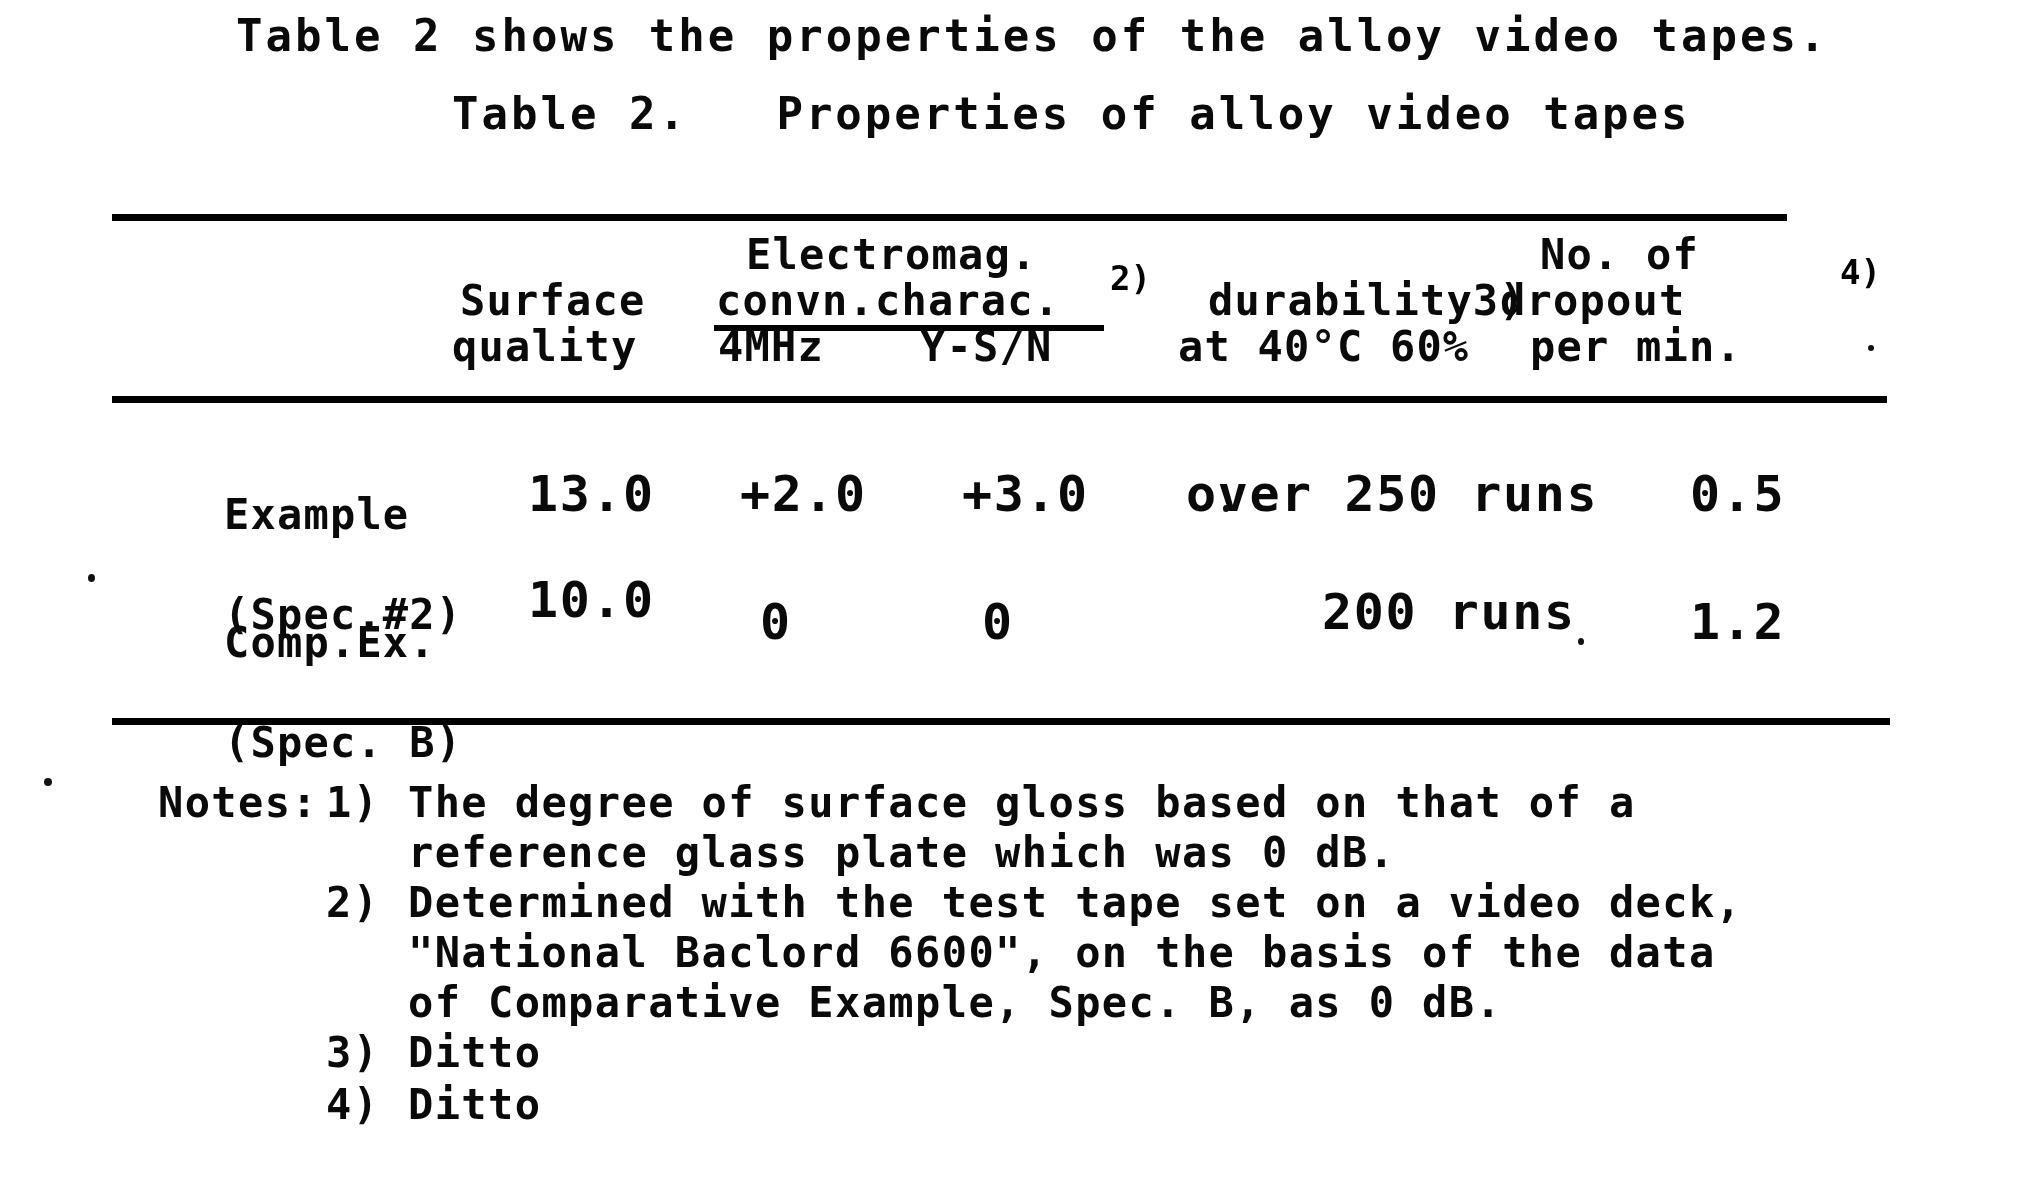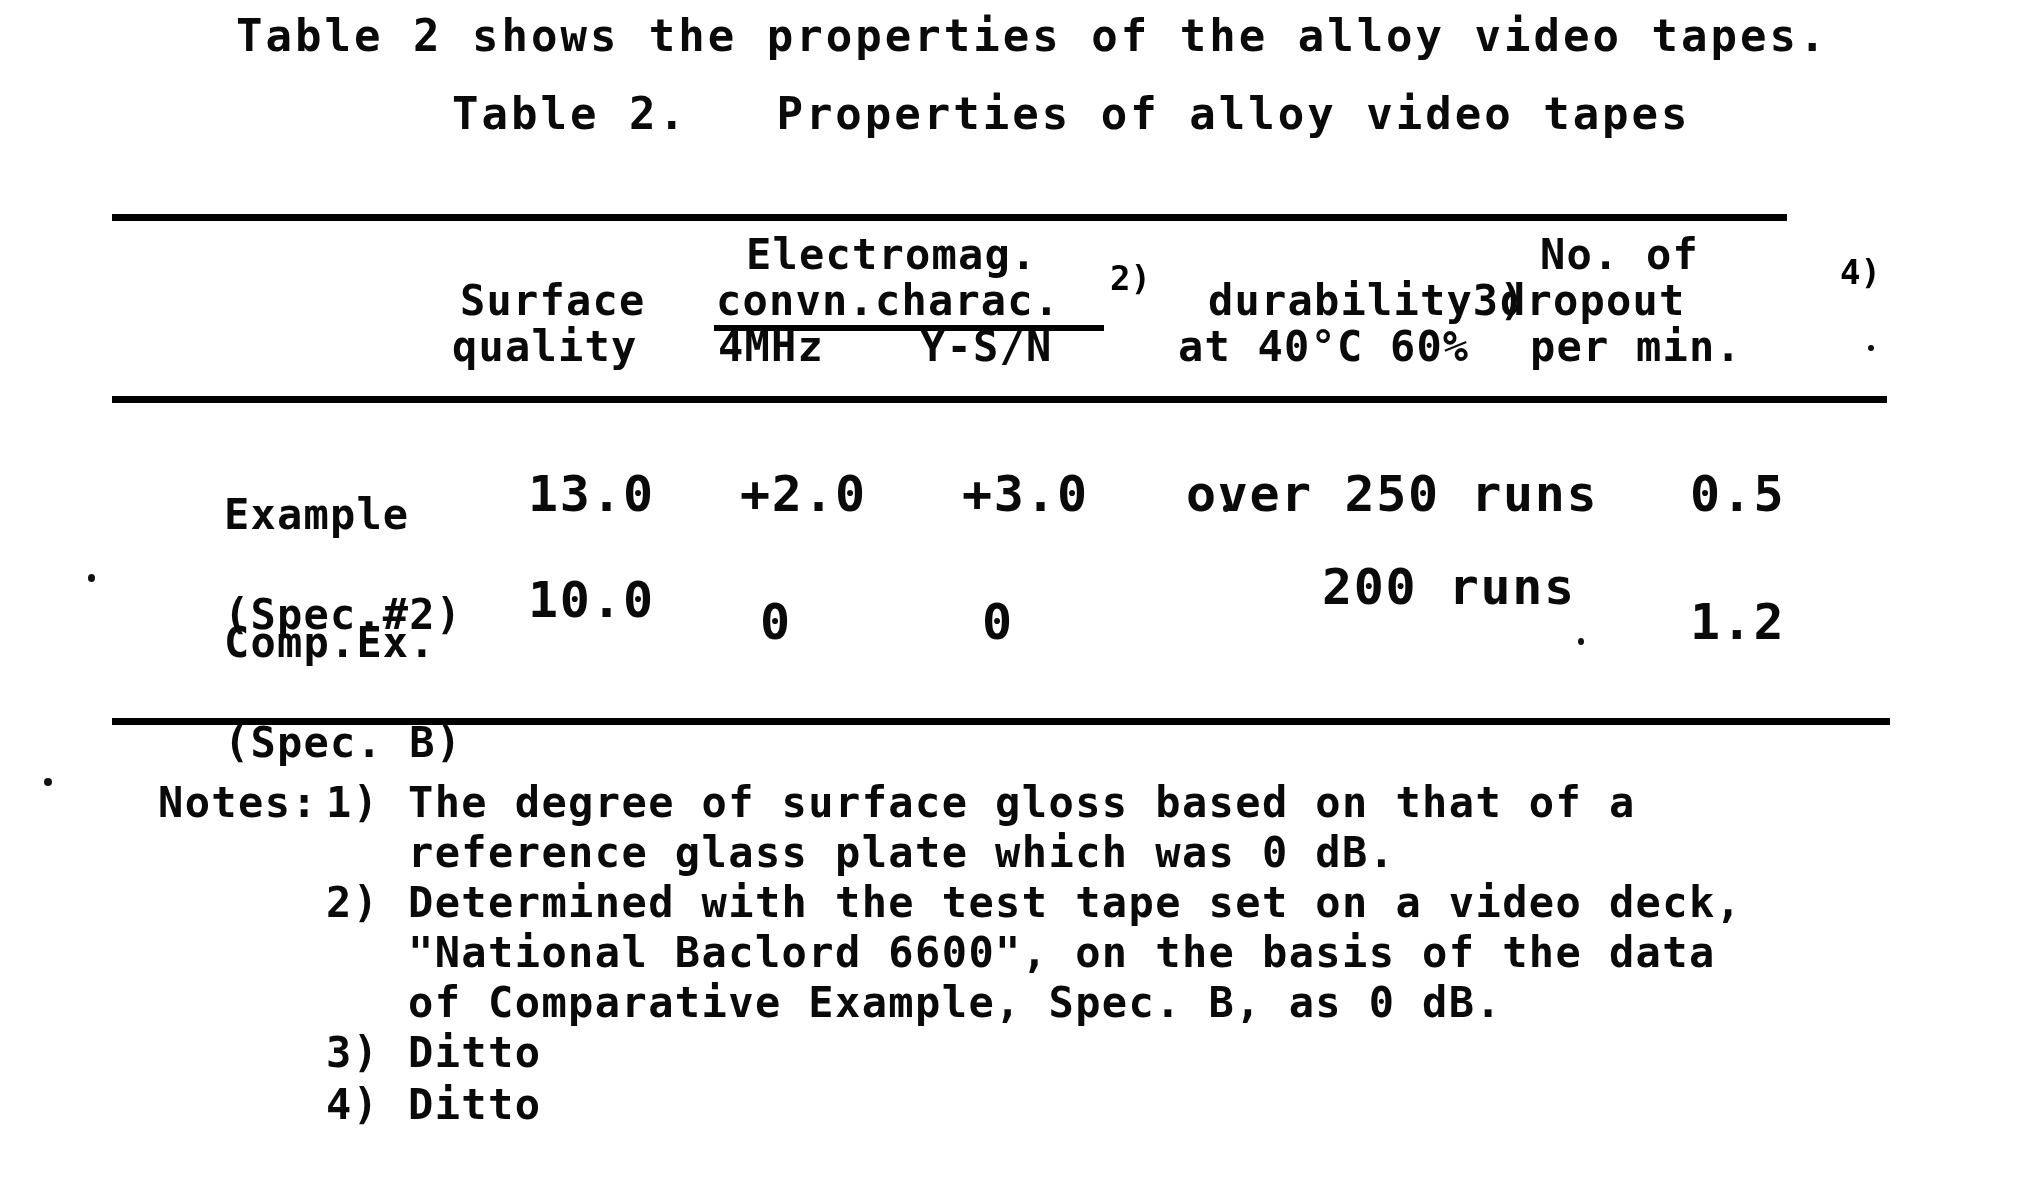--- a/index.html
+++ b/index.html
@@ -101,21 +101,21 @@
   }
   .r1-c1 { left: 528px; top: 465px; }
   .r1-c2 { left: 740px; top: 465px; }
   .r1-c3 { left: 962px; top: 465px; }
   .r1-c4 { left: 1186px; top: 465px; text-align: right; }
   .r1-c5 { left: 1690px; top: 465px; }
 
   .r2-c1 { left: 528px; top: 571px; }
   .r2-c2 { left: 760px; top: 593px; }
   .r2-c3 { left: 982px; top: 593px; }
-  .r2-c4 { left: 1322px; top: 558px; }
+  .r2-c4 { left: 1322px; top: 583px; }
   .r2-c5 { left: 1690px; top: 593px; }
 
   
   .notes-label { left: 118px; top: 778px; font-size: 42px; letter-spacing: 1.4px; margin-left: 40px; }
 
   .note-num {
     font-size: 42px;
     letter-spacing: 1.4px;
   }
   .note-txt {

